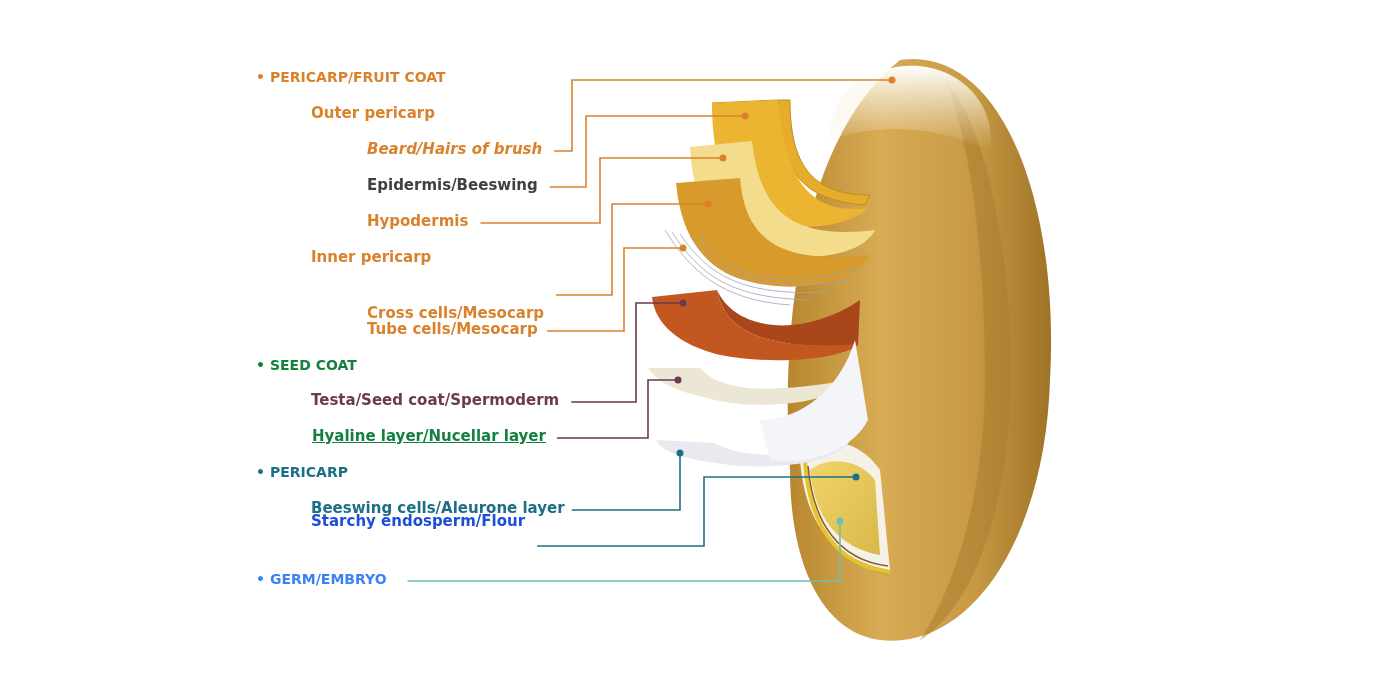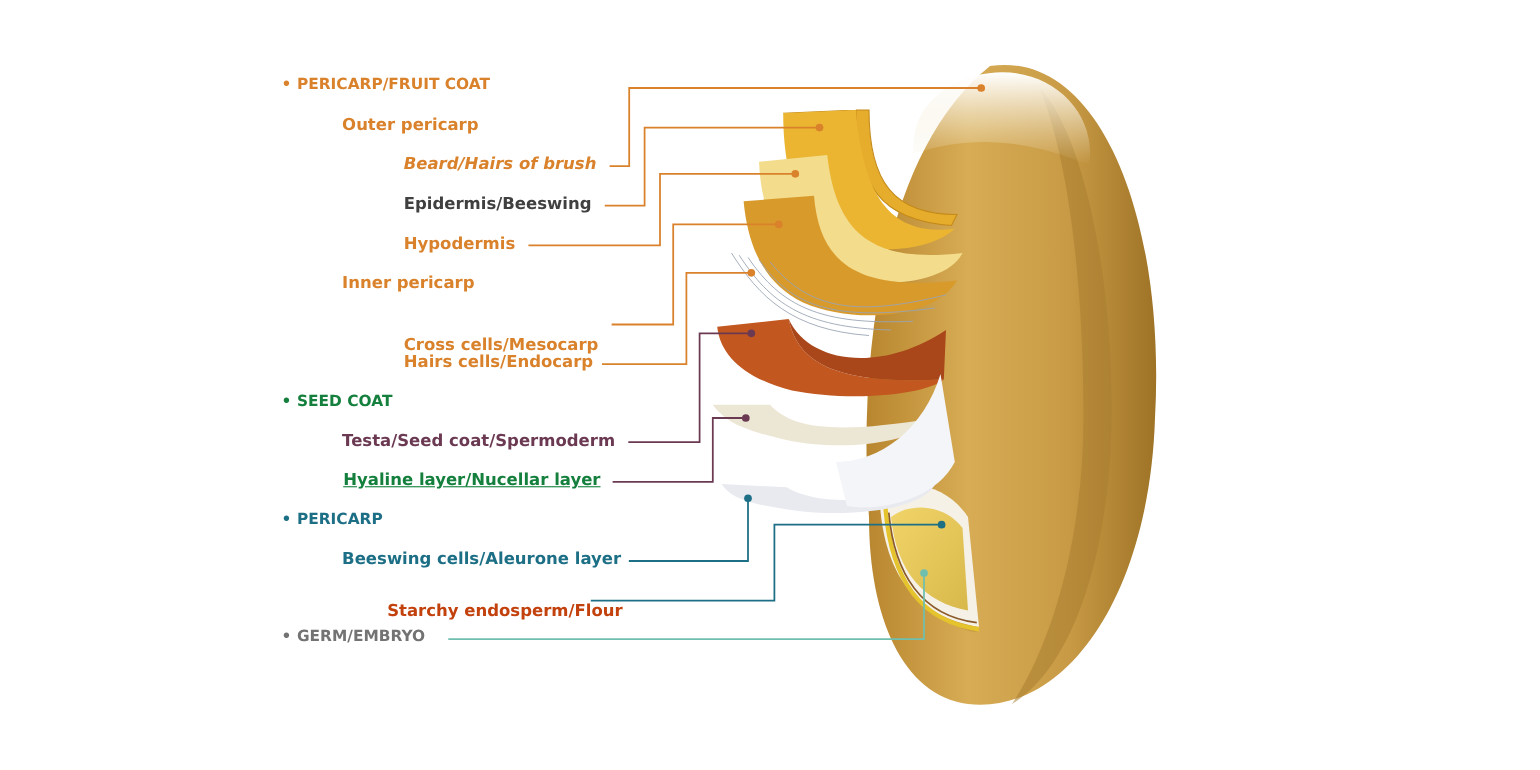--- a/index.html
+++ b/index.html
@@ -100,21 +100,21 @@
 </svg>
 
 <div id="labels">
     <div class="label cat" style="left: 256px; top: 68px; color: rgb(217, 130, 43);"><span class="bullet">•</span><span>PERICARP/FRUIT COAT</span></div>
     <div class="label" style="left: 311px; top: 104px; color: rgb(217, 130, 43);"><span>Outer pericarp</span></div>
     <div class="label" style="left: 367px; top: 140px; color: rgb(217, 130, 43); font-style: italic;"><span>Beard/Hairs of brush</span></div>
     <div class="label" style="left: 367px; top: 176px; color: #404040;"><span>Epidermis/Beeswing</span></div>
     <div class="label" style="left: 367px; top: 212px; color: rgb(217, 130, 43); text-align: right;"><span>Hypodermis</span></div>
     <div class="label" style="left: 311px; top: 248px; color: rgb(217, 130, 43);"><span>Inner pericarp</span></div>
     <div class="label" style="left: 367px; top: 284px; color: rgb(217, 130, 43); margin-top: 20px;"><span>Cross cells/Mesocarp</span></div>
-    <div class="label" style="left: 367px; top: 320px; color: rgb(217, 130, 43);"><span>Hairs cells/Endocarp</span></div>
+    <div class="label" style="left: 367px; top: 320px; color: rgb(217, 130, 43);"><span>Tube cells/Mesocarp</span></div>
     <div class="label cat" style="left: 256px; top: 356px; color: #15803d;"><span class="bullet">•</span><span>SEED COAT</span></div>
     <div class="label" style="left: 311px; top: 391px; color: rgb(107, 58, 82);"><span>Testa/Seed coat/Spermoderm</span></div>
     <div class="label" style="left: 312px; top: 427px; color: #15803d; text-decoration: underline;"><span>Hyaline layer/Nucellar layer</span></div>
     <div class="label cat" style="left: 256px; top: 463px; color: rgb(29, 111, 134);"><span class="bullet">•</span><span>PERICARP</span></div>
     <div class="label" style="left: 311px; top: 499px; color: rgb(29, 111, 134);"><span>Beeswing cells/Aleurone layer</span></div>
-    <div class="label" style="left: 311px; top: 546px; color: #c2410c; margin-left: 41px;"><span>Starchy endosperm/Flour</span></div>
-    <div class="label cat" style="left: 256px; top: 570px; color: #737373;"><span class="bullet">•</span><span>GERM/EMBRYO</span></div>
+    <div class="label" style="left: 311px; top: 512px; color: #1d4ed8;"><span>Starchy endosperm/Flour</span></div>
+    <div class="label cat" style="left: 256px; top: 570px; color: #3b82f6;"><span class="bullet">•</span><span>GERM/EMBRYO</span></div>
   </div>
 
 </body></html>

